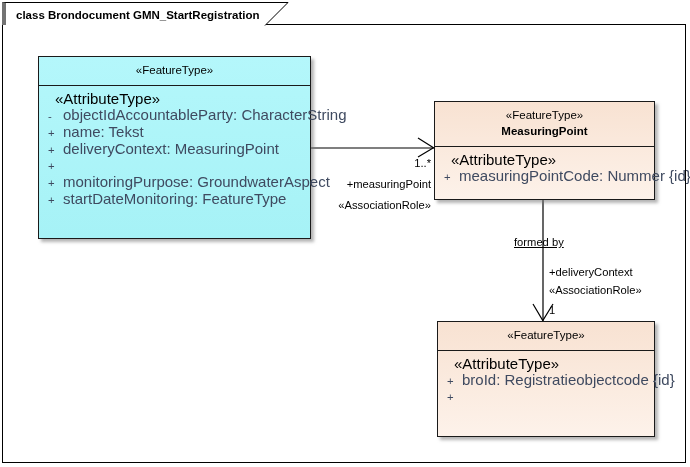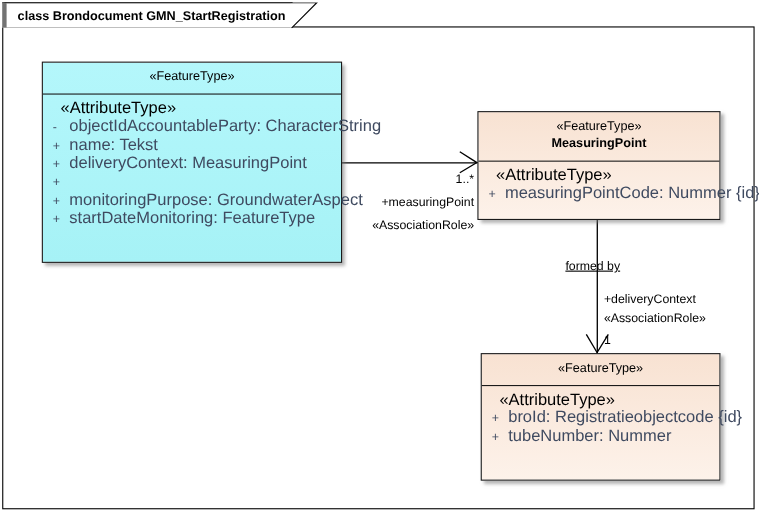--- a/index.html
+++ b/index.html
@@ -229,21 +229,20 @@
       <div class="stereotype">«FeatureType»</div>
     </div>
     <div class="class-compartment">
       <div class="compartment-stereotype">«AttributeType»</div>
       <div class="attr-row">
         <span class="attr-vis">+</span>
         <span class="attr-text">broId: Registratieobjectcode {id}</span>
       </div>
       <div class="attr-row">
         <span class="attr-vis">+</span>
-        <span class="attr-text">tubeNumber: Nummer</span>
       </div>
     </div>
   </div>
 
   <div class="conn-label right-align" style="left:318px; top:156px; width:113px;">1..*</div>
   <div class="conn-label right-align" style="left:318px; top:177px; width:113px;">+measuringPoint</div>
   <div class="conn-label right-align" style="left:308px; top:198px; width:123px;">«AssociationRole»</div>
 
   <div class="conn-label" style="left:514px; top:235px;text-decoration:underline;">formed by</div>
   <div class="conn-label" style="left:549px; top:265px;">+deliveryContext</div>

